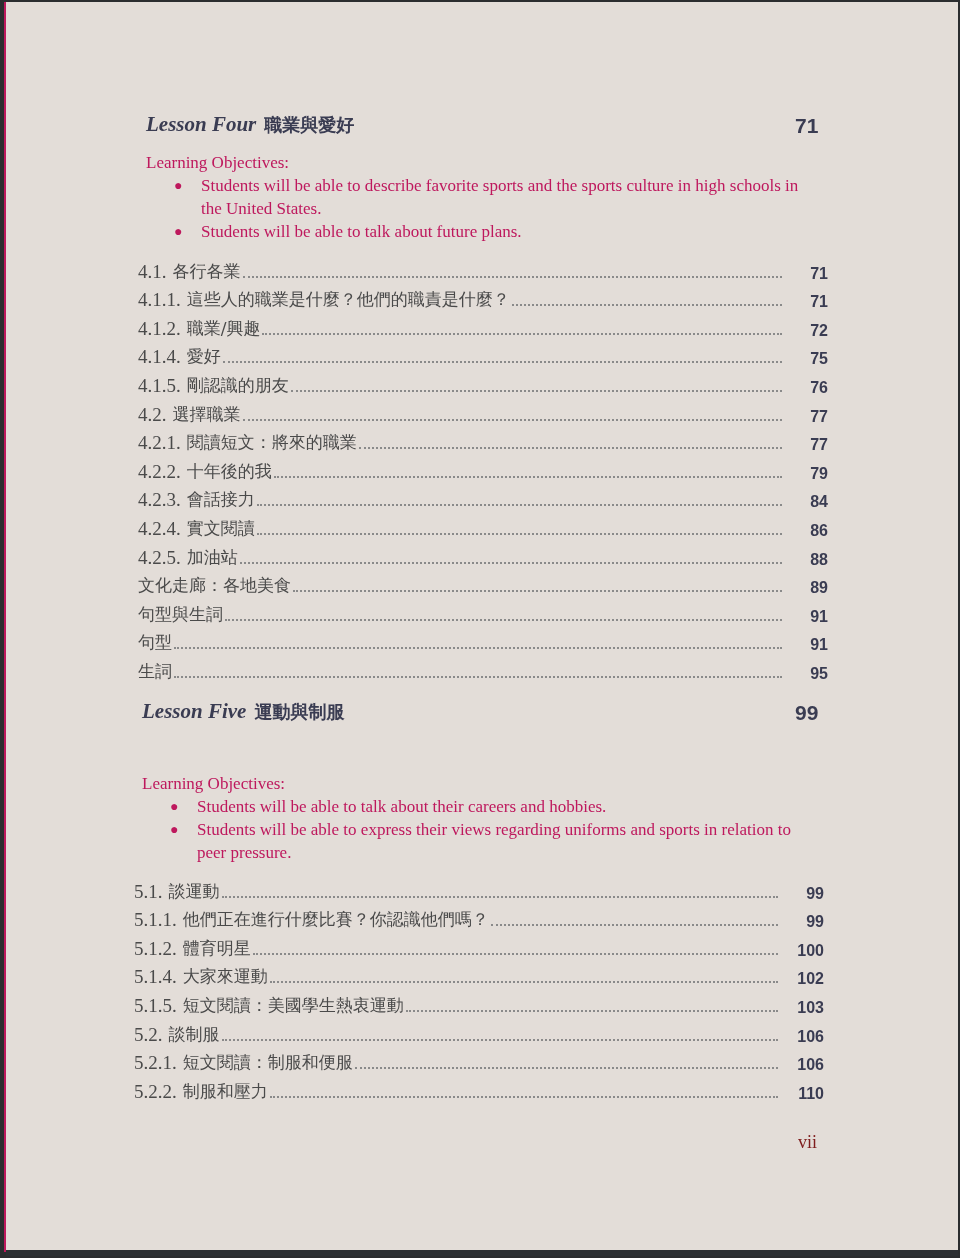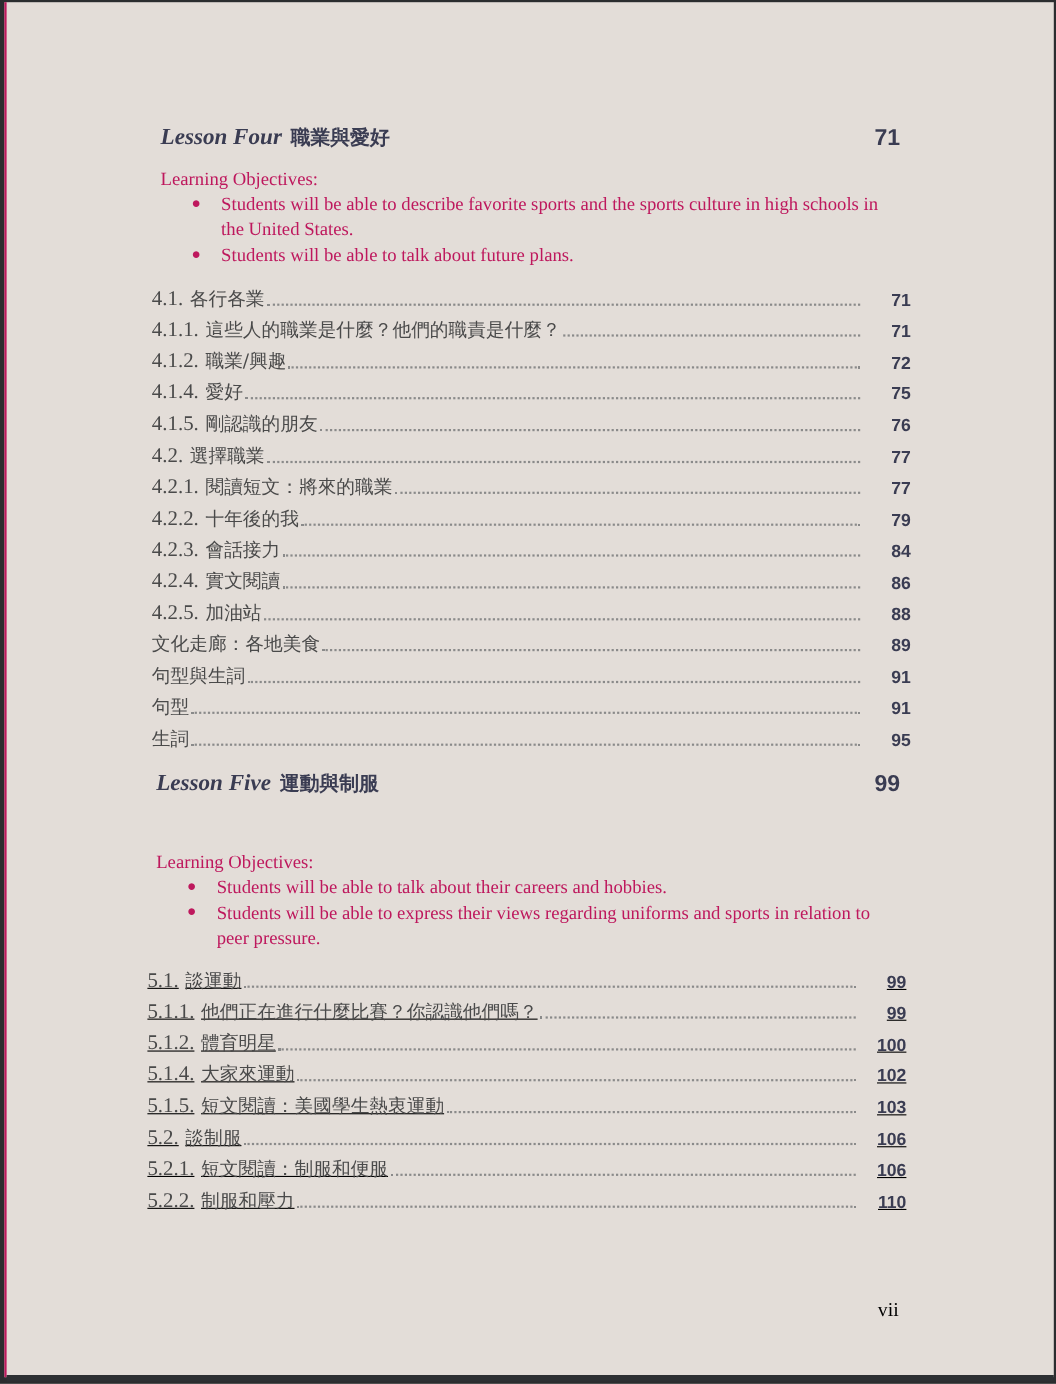--- a/index.html
+++ b/index.html
@@ -54,22 +54,22 @@
   .toc-row .title { white-space: nowrap; }
   .toc-row .leader {
     flex: 1; border-bottom: 2px dotted #8a8a8a; margin: 0 4px 5px 2px; height: 0;
   }
   .toc-row .pg {
     width: 42px; text-align: right;
     font-family: "Liberation Sans", sans-serif; font-weight: bold; font-size: 16px; color: #3a3c52;
     margin-bottom: 0px;
   }
   .folio {
-    position: absolute; left: 792px; top: 1178px;
-    font-family: "Liberation Serif", serif; font-size: 18px; color: #000000;
+    position: absolute; left: 792px; top: 1130px;
+    font-family: "Liberation Serif", serif; font-size: 18px; color: #7f1d1d;
   }
 </style>
 </head>
 <body>
 
 <div class="page">
 
   <div class="lesson-head" style="top:110px;">
     <div class="lesson-title" style="left:140px;">
       <span>Lesson Four</span><span class="zh">職業與愛好</span>
@@ -182,21 +182,21 @@
   </div>
 
   <div class="objectives" style="left:136px; top:770px; width:660px;">
     <div>Learning Objectives:</div>
     <ul>
       <li><span class="bullet">●</span><span>Students will be able to talk about their careers and hobbies.</span></li>
       <li><span class="bullet">●</span><span>Students will be able to express their views regarding uniforms and sports in relation to peer pressure.</span></li>
     </ul>
   </div>
 
-  <div class="toc-list" id="toc-1" style="left:128px; top:872px; width:690px;text-decoration:underline;">
+  <div class="toc-list" id="toc-1" style="left:128px; top:872px; width:690px;">
       <div class="toc-row">
         <span class="num">5.1.</span>
         <span class="title">談運動</span>
         <span class="leader"></span>
         <span class="pg">99</span>
       </div>
       <div class="toc-row">
         <span class="num">5.1.1.</span>
         <span class="title">他們正在進行什麼比賽？你認識他們嗎？</span>
         <span class="leader"></span>

